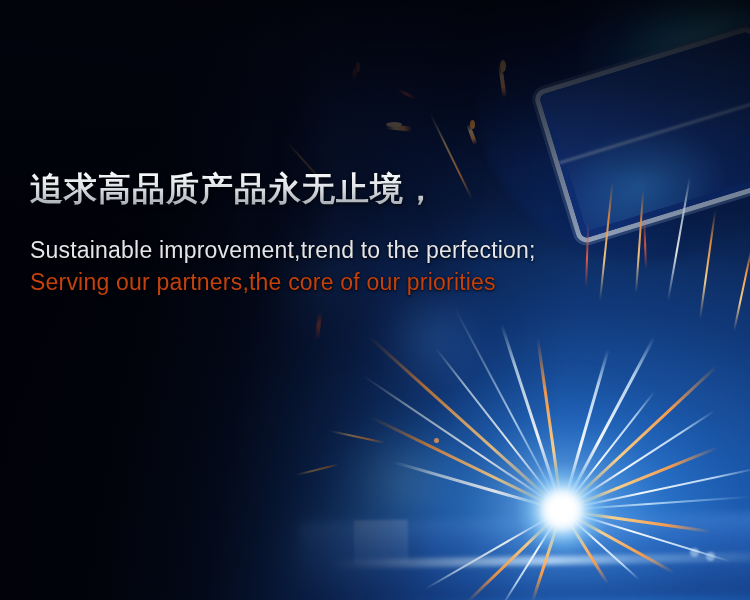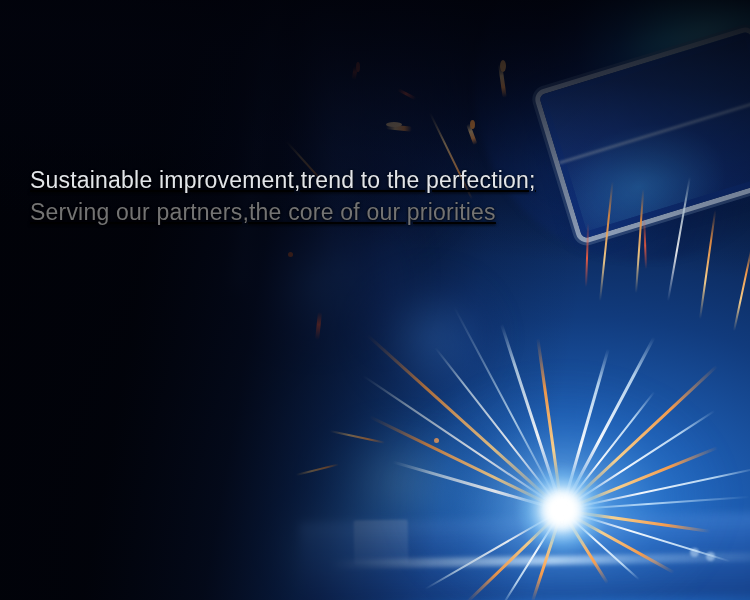--- a/index.html
+++ b/index.html
@@ -221,22 +221,22 @@
   .subline {
     margin: 0;
     font-size: 23px;
     line-height: 32px;
     font-weight: normal;
     letter-spacing: 0.2px;
     white-space: nowrap;
     color: #e2e5e9;
     text-shadow: 0 1px 3px rgba(0,0,0,0.9), 0 0 1px rgba(0,0,0,0.7);
   }
-  .sub-wrap { margin-top: 4px; text-decoration: underline; }
-  .subline.second { color: #737373; }
+  .sub-wrap { margin-top: 17px; }
+  .subline.second { color: #c2410c; }
 </style>
 </head>
 <body>
 
 <div class="banner">
 
   <div class="photo">
 
     <div class="bg-base"></div>
 
@@ -322,19 +322,20 @@
     </div>
 
     <div class="arc-core"></div>
     <div class="arc-core-hot"></div>
 
     <div class="bg-leftdark"></div>
     <div class="bg-topdark"></div>
   </div>
 
   <div class="copy">
+    <h1 class="headline">追求高品质产品永无止境，</h1>
     <div class="sub-wrap">
       <p class="subline">Sustainable improvement,trend to the perfection;</p>
       <p class="subline second">Serving our partners,the core of our priorities</p>
     </div>
   </div>
 
 </div>
 
 </body></html>

